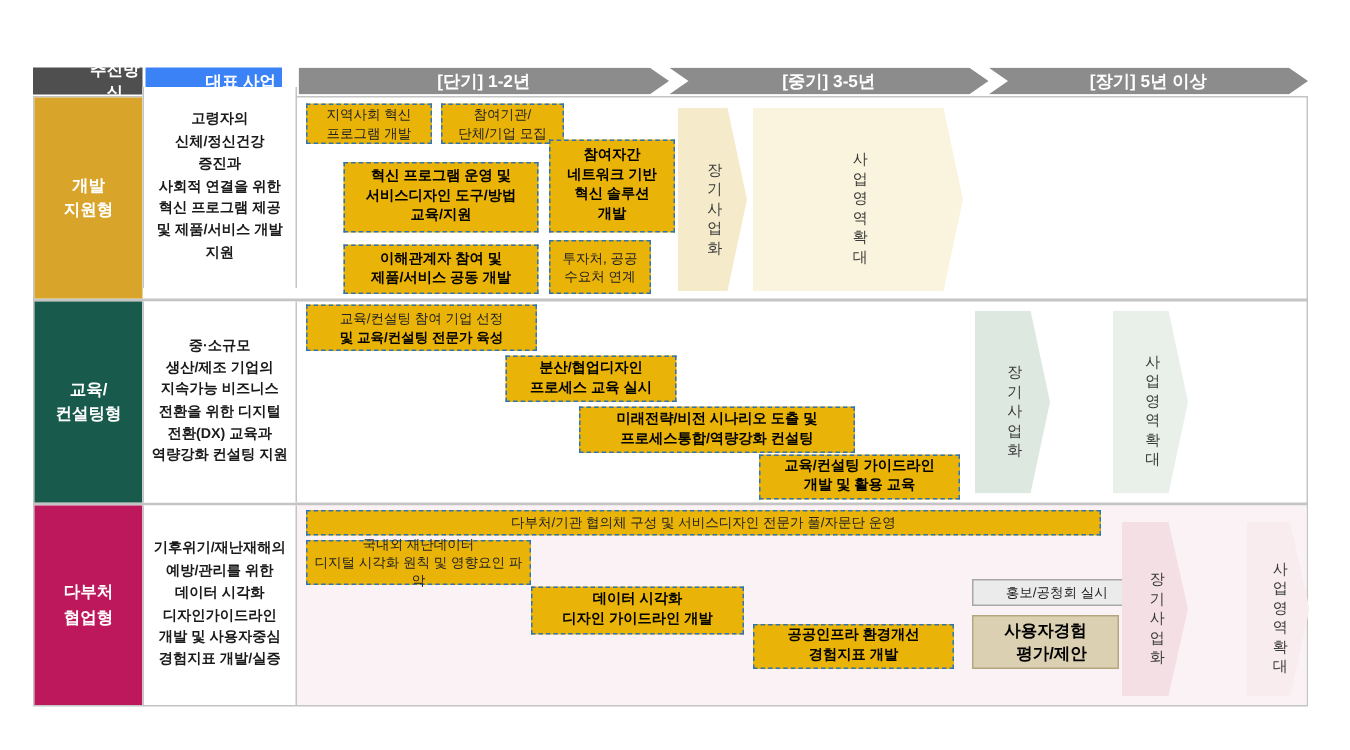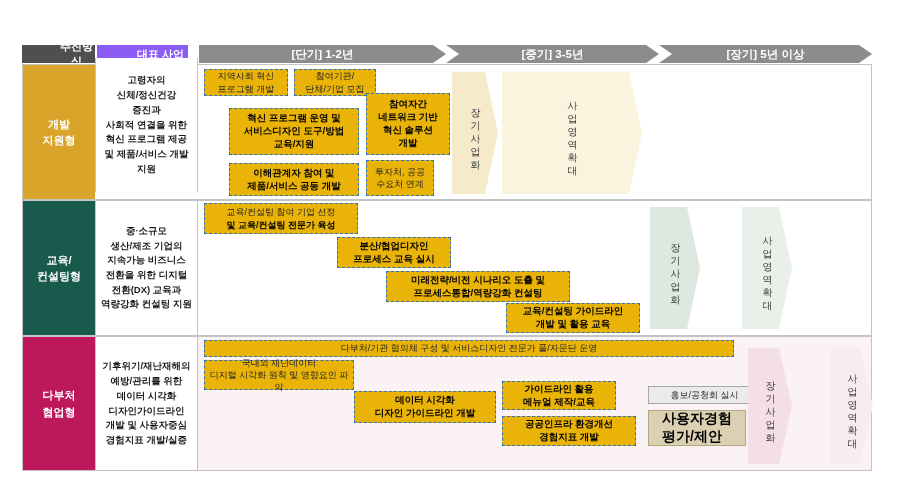--- a/index.html
+++ b/index.html
@@ -15,34 +15,34 @@
   .rowband { border:1px solid #c4c4c4; background:#fff; }
   .rlabel { color:#fff; font-weight:bold; font-size:11px; line-height:1.5; white-space:pre-line; }
   .rdesc  { font-size:9.5px; line-height:1.55; white-space:pre-line; color:#1a1a1a; font-weight:bold;
             background:#fff; border-left:1px solid #c4c4c4; border-right:1px solid #c4c4c4; }
   .dbox { border:1px dashed #2e74b5; background:#eab308; font-size:9px; line-height:1.35;
           white-space:pre-line; display:flex; align-items:center; justify-content:center;
           text-align:center; color:#222; padding:2px; }
   .b    { font-weight:bold; font-size:9.5px; color:#000; }
   .graybox { background:#ebebeb; border:1px solid #a8a8a8; font-size:9px; display:flex;
              align-items:center; justify-content:center; text-align:center; color:#222; white-space:pre-line; }
-  .tanbox  { background:#dcd0b2; border:1px solid #b3a780; font-size:14px; font-weight:bold; display:flex;
-             align-items:center; justify-content:center; text-align:left; color:#000; white-space:pre-line; }
+  .tanbox  { background:#dcd0b2; border:1px solid #b3a780; font-size:11px; font-weight:bold; display:flex;
+             align-items:center; justify-content:center; text-align:right; color:#000; white-space:pre-line; }
   .parrow { display:flex; align-items:center; justify-content:center;
             clip-path: polygon(0 0, calc(100% - 13px) 0, 100% 50%, calc(100% - 13px) 100%, 0 100%); }
   .vtext { writing-mode:vertical-rl; text-orientation:upright; font-size:10px;
            letter-spacing:3px; color:#3a3a3a; }
 </style>
 </head>
 <body>
 
 <div class="page">
 
   <div class="abs cell hdr" style="left:22px;top:45px;width:73px;height:18px;background:#4f4f4f">추진방식</div>
-  <div class="abs cell hdr" style="left:97px;top:45px;width:91px;height:18px;background:#8b5cf6">대표 사업</div>
+  <div class="abs cell hdr" style="left:97px;top:45px;width:91px;height:18px;background:#3b82f6">대표 사업</div>
   <div class="abs chev chev1" style="left:199px;top:45px;width:247px;height:18px">[단기] 1-2년</div>
   <div class="abs chev chevn" style="left:446px;top:45px;width:213px;height:18px">[중기] 3-5년</div>
   <div class="abs chev chevn" style="left:659px;top:45px;width:213px;height:18px">[장기] 5년 이상</div>
 
   <div class="abs rowband" style="left:22px;top:64px;width:850px;height:136px"></div>
   <div class="abs rowband" style="left:22px;top:200px;width:850px;height:136px"></div>
   <div class="abs rowband" style="left:22px;top:336px;width:850px;height:135px"></div>
   <div class="abs" style="left:198px;top:337px;width:673px;height:133px;background:#faf2f4"></div>
 
   <div class="abs cell rlabel" style="left:23px;top:65px;width:72px;height:134px;background:#d9a42a">개발
@@ -112,22 +112,20 @@
 데이터 시각화
 디자인가이드라인
 개발 및 사용자중심
 경험지표 개발/실증</div>
 
   <div class="abs dbox" style="left:204px;top:340px;width:530px;height:17px">다부처/기관 협의체 구성 및 서비스디자인 전문가 풀/자문단 운영</div>
   <div class="abs dbox" style="left:204px;top:360px;width:150px;height:30px">국내외 재난데이터
 디지털 시각화 원칙 및 영향요인 파악</div>
   <div class="abs dbox b" style="left:354px;top:391px;width:142px;height:32px">데이터 시각화
 디자인 가이드라인 개발</div>
-  <div class="abs dbox b" style="left:502px;top:381px;width:114px;height:29px">가이드라인 활용
-메뉴얼 제작/교육</div>
   <div class="abs dbox b" style="left:502px;top:416px;width:134px;height:30px">공공인프라 환경개선
 경험지표 개발</div>
   <div class="abs graybox" style="left:648px;top:386px;width:113px;height:18px">홍보/공청회 실시</div>
   <div class="abs tanbox" style="left:648px;top:410px;width:98px;height:36px">사용자경험
 평가/제안</div>
 
   <div class="abs parrow" style="left:748px;top:348px;width:44px;height:116px;background:#f4e0e4">
     <span class="vtext">장기사업화</span>
   </div>
   <div class="abs parrow" style="left:831px;top:348px;width:42px;height:116px;background:#f9ecef">

